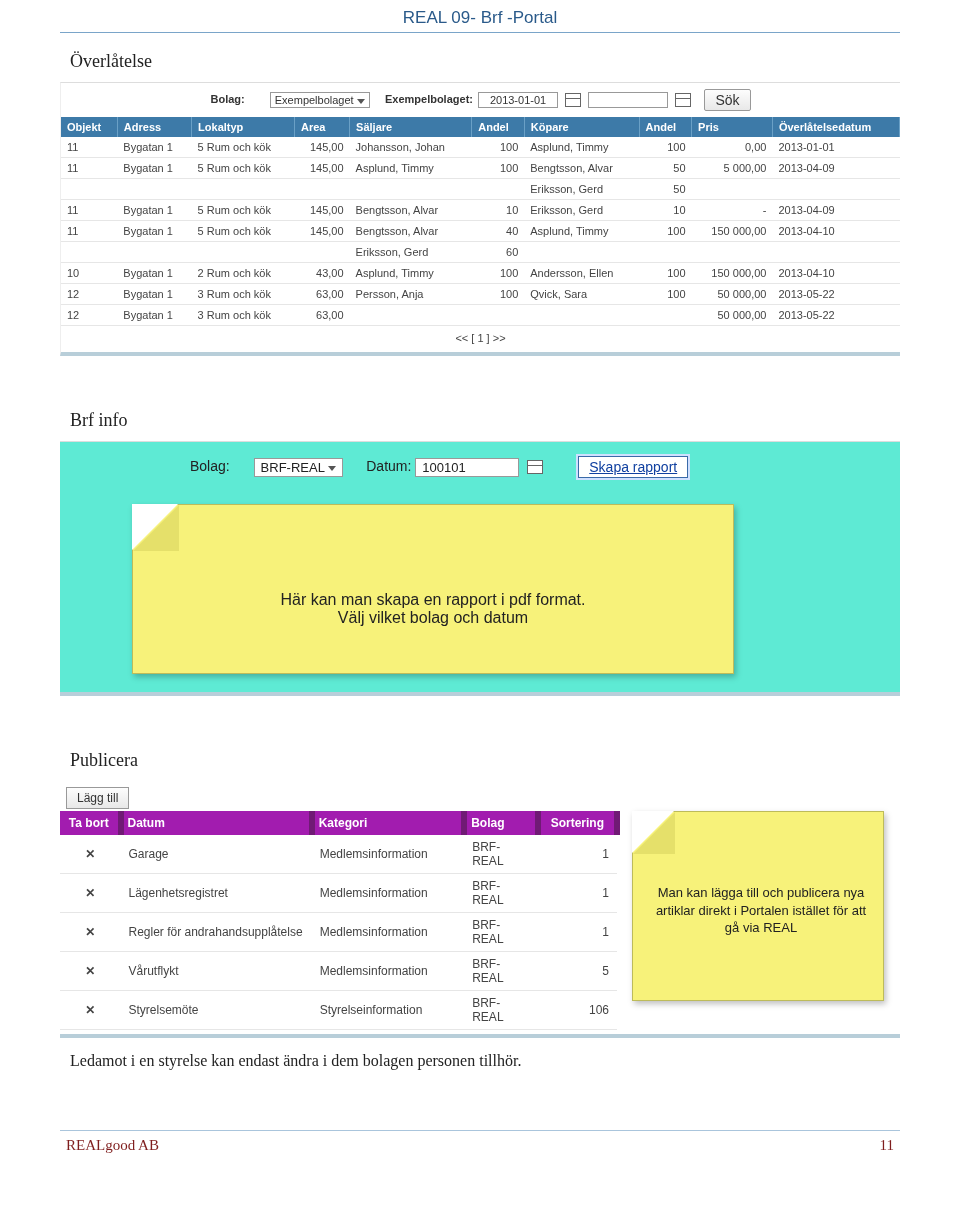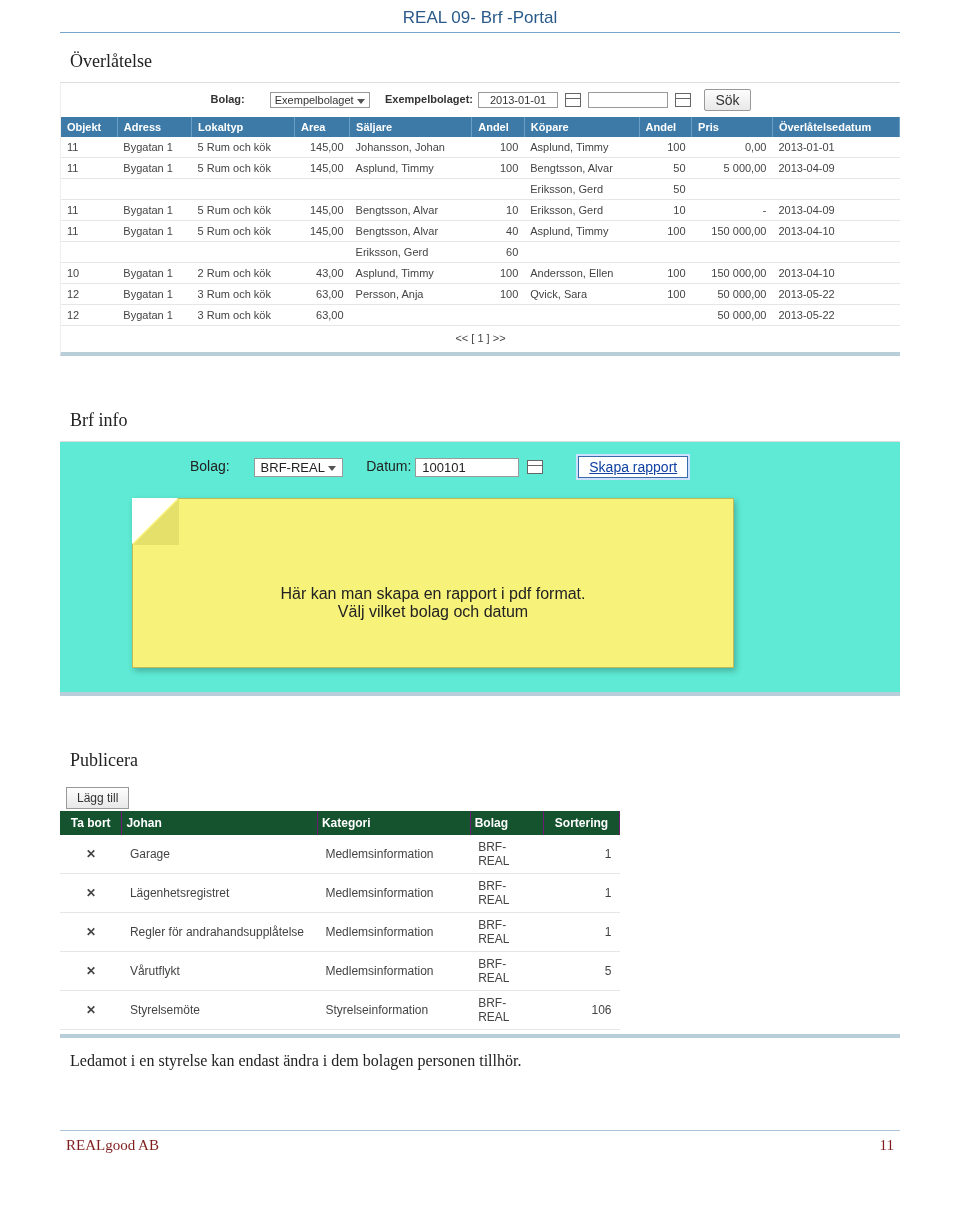--- a/index.html
+++ b/index.html
@@ -123,21 +123,21 @@
     color: #1040a0;
     text-decoration: underline;
     font-size: 14px;
     background: #fff;
     vertical-align: middle;
     box-shadow: 0 0 0 2px #cfe0ff;
   }
   .note {
     position: absolute;
     left: 72px;
-    top: 56px;
+    top: 62px;
     width: 600px;
     height: 168px;
     background: #f7f27a;
     border: 1px solid #bdbb5a;
     box-shadow: 2px 3px 6px rgba(0,0,0,0.25);
   }
   
   .note::before {
     content: "";
     position: absolute;
@@ -180,25 +180,25 @@
   }
   .pub-filter { padding: 6px 0 8px 6px; font-size: 12px; }
   .pub-filter .lbl { font-weight: bold; }
   .pub-table-wrap { display:flex; gap:12px; align-items:flex-start;}
   table.pubgrid {
     border-collapse: collapse;
     font-size: 12px;
     flex: 0 0 560px;
   }
   table.pubgrid th {
-    background: #14532d;
+    background: #a21caf;
     color:#fff;
     padding:5px 4px;
     text-align:left;
-    border-right:1px solid #701a75;
+    border-right:6px solid #701a75;
     font-size:12px;
   }
   table.pubgrid td {
     padding:5px 8px;
     border-bottom:1px solid #e6e6e6;
     color:#444;
   }
   .del-x { color:#c02020; font-weight:bold; text-align:center; }
   .sidenote {
     flex: 0 0 250px;
@@ -423,21 +423,21 @@
 <div class="section-title">Publicera</div>
 <div class="pub-wrap">
   <div class="pub-toolbar">
     <span class="btn-lagg">Lägg till</span>
   </div>
   <div class="pub-table-wrap">
     <table class="pubgrid">
       <thead>
           <tr id="s3-head">
             <th style="width: 60px; text-align: center;">Ta bort</th>
-            <th style="width: 200px;">Johan</th>
+            <th style="width: 200px;">Datum</th>
             <th style="width: 150px;">Kategori</th>
             <th style="width: 70px;">Bolag</th>
             <th style="width: 70px; text-align: center;">Sortering</th>
           </tr>
         </thead>
       <tbody id="s3-body">
           <tr>
             <td class="del-x">✕</td>
             <td>Garage</td>
             <td>Medlemsinformation</td>
@@ -467,20 +467,23 @@
           </tr>
           <tr>
             <td class="del-x">✕</td>
             <td>Styrelsemöte</td>
             <td>Styrelseinformation</td>
             <td>BRF-REAL</td>
             <td style="text-align: right;">106</td>
           </tr>
         </tbody>
     </table>
+    <div class="sidenote">
+      <div class="sidenote-text">Man kan lägga till och publicera nya artiklar direkt i Portalen istället för att gå via REAL</div>
+    </div>
   </div>
 </div>
 
 <div class="body-text">Ledamot i en styrelse kan endast ändra i dem bolagen personen tillhör.</div>
 
 <div class="footer-bar">
   <span>REALgood AB</span>
   <span>11</span>
 </div>
 

